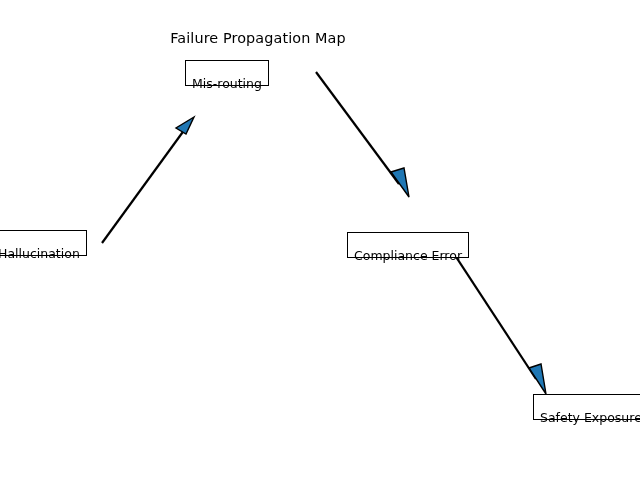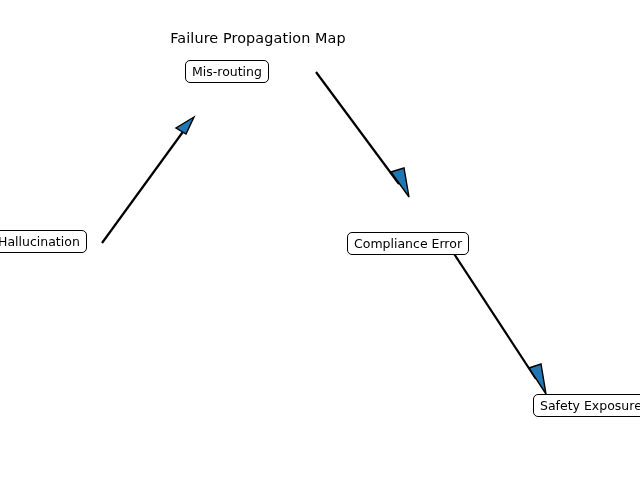--- a/index.html
+++ b/index.html
@@ -37,26 +37,26 @@
     top: 0;
     width: 640px;
     height: 480px;
     pointer-events: none;
   }
   .node {
     position: absolute;
     box-sizing: border-box;
     background: #ffffff;
     border: 1.1px solid #000000;
-    border-radius: 5px;
+    border-radius: 0;
     color: #000000;
     font-size: 12.5px;
     line-height: 21px;
     height: 23px;
-    padding: 0 6px;
+    padding: 12px 6px;
     white-space: nowrap;
   }
   #node-hallucination {
     left: -9px;
     top: 230px;
   }
   #node-mis-routing {
     left: 185px;
     top: 60px;
   }

